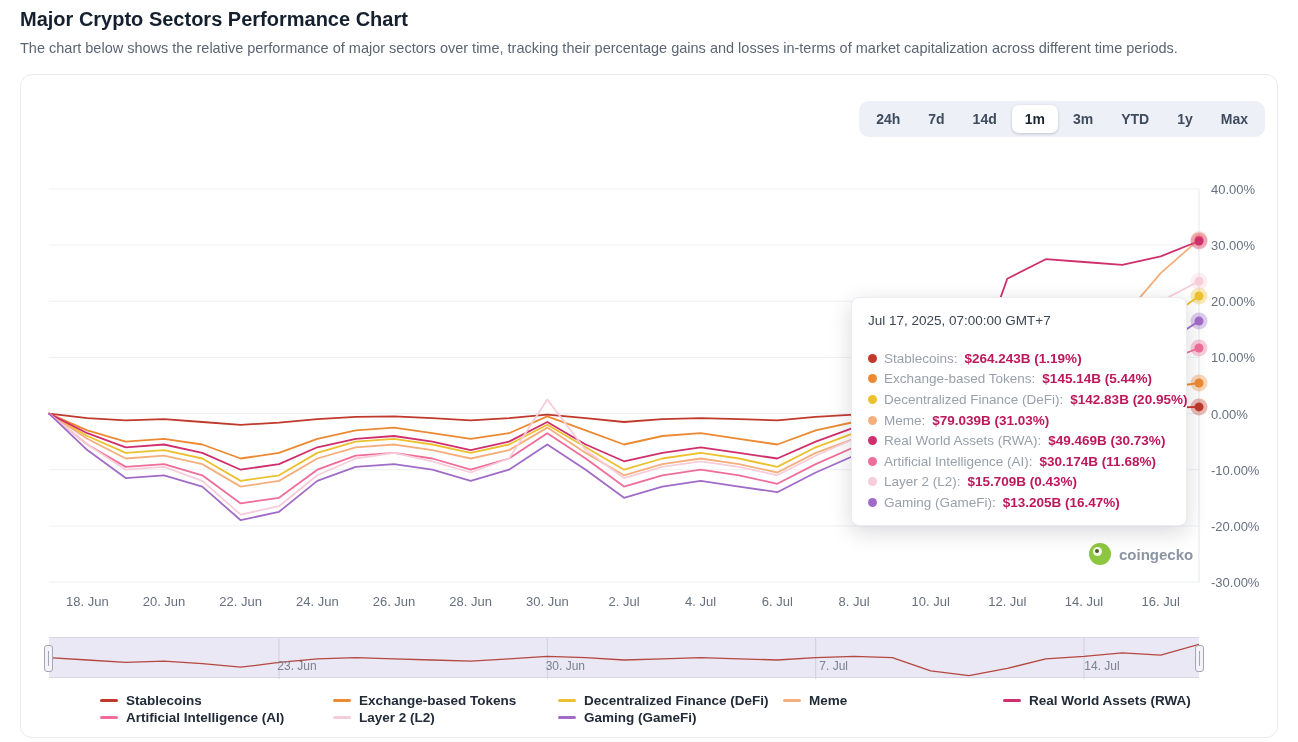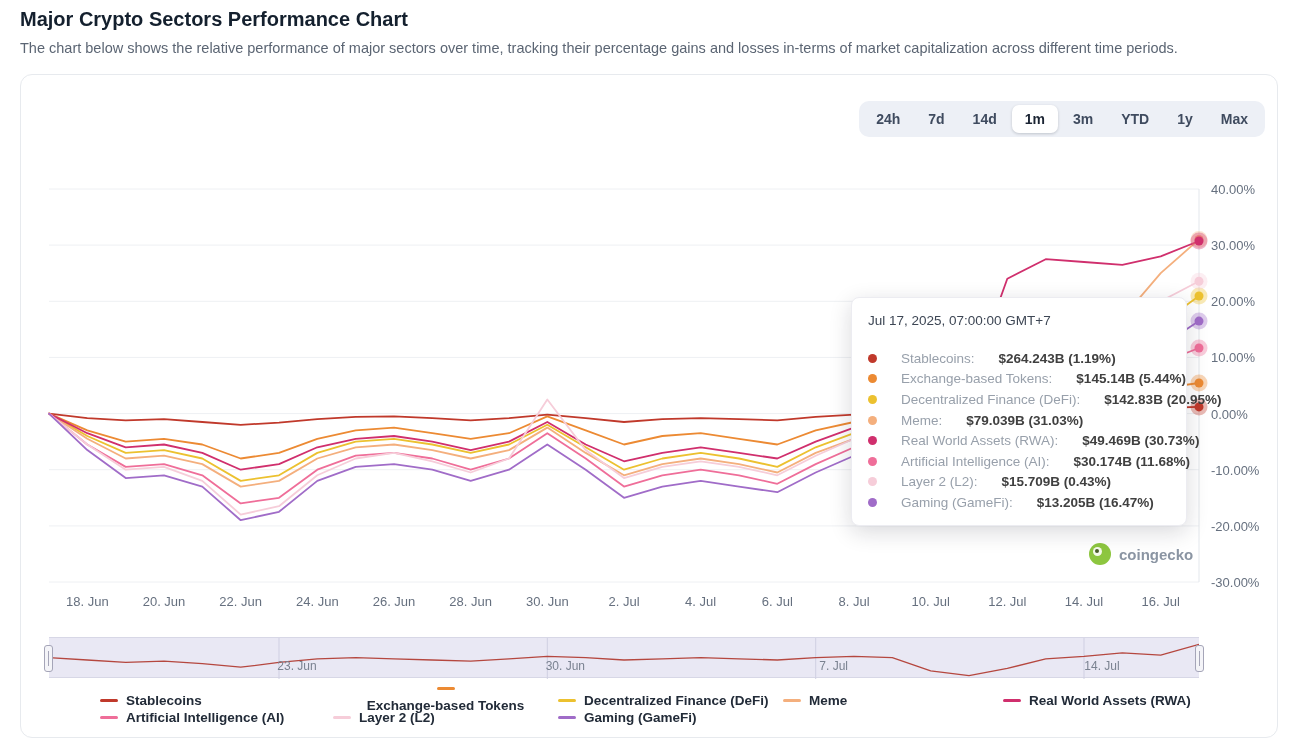--- a/index.html
+++ b/index.html
@@ -22,23 +22,23 @@
   .plot svg { overflow:visible; display:block; }
 
   #y-axis-labels, #x-axis-labels { position:absolute; inset:0; pointer-events:none; }
   #y-axis-labels span { position:absolute; left:1190px; transform:translateY(-50%); font-size:13px; color:#66707f; }
   #x-axis-labels span { position:absolute; top:519px; transform:translateX(-50%); font-size:13px; color:#66707f; white-space:nowrap; }
 
   .tooltip { position:absolute; left:830px; top:222px; width:336px; background:#fff;
     border:1px solid #ececf1; border-radius:8px; box-shadow:0 6px 22px rgba(20,20,40,.16);
     padding:15px 16px 12px; z-index:5; }
   .tooltip-title { font-size:13.5px; color:#3d4654; margin-bottom:20px; }
-  .tooltip-row { display:flex; align-items:center; gap:24px; font-size:13.5px; padding:2.8px 0; color:#98a0ab; white-space:nowrap; }
+  .tooltip-row { display:flex; align-items:center; gap:7px; font-size:13.5px; padding:2.8px 0; color:#98a0ab; white-space:nowrap; }
   .tooltip-row .dot { width:9px; height:9px; border-radius:50%; flex:none; }
-  .tooltip-row b { color:#404040; font-weight:700; }
+  .tooltip-row b { color:#be185d; font-weight:700; }
 
   .watermark { position:absolute; left:1068px; top:468px; display:flex; align-items:center; gap:8px; z-index:4; }
   .cg-logo { width:22px; height:22px; border-radius:50%; background:#8dc63f; position:relative; flex:none; }
   .cg-logo::before { content:""; position:absolute; left:4px; top:4px; width:9px; height:9px; border-radius:50%; background:#f4f9ea; }
   .cg-logo::after { content:""; position:absolute; left:6px; top:6px; width:4px; height:4px; border-radius:50%; background:#4a5f2a; }
   .cg-text { font-size:15px; font-weight:700; color:#8b95a3; }
 
   .navigator { position:absolute; left:28px; top:562px; width:1150px; height:41px;
     background:#e9e8f4; border-top:1px solid #d7d7e6; border-bottom:1px solid #d7d7e6; }
   .navigator svg { display:block; }
@@ -207,21 +207,21 @@
     <div class="nav-handle left"></div>
     <div class="nav-handle right"></div>
   </div>
 
   <div id="legend">
     <div class="legend-row" id="legend-row-1">
         <div class="legend-item" style="width: 233px;">
           <span class="legend-mark" style="background: rgb(192, 57, 43);"></span>
           <span class="legend-label">Stablecoins</span>
         </div>
-        <div class="legend-item" style="width: 225px; flex-direction: column;">
+        <div class="legend-item" style="width: 225px;">
           <span class="legend-mark" style="background: rgb(236, 138, 51);"></span>
           <span class="legend-label">Exchange-based Tokens</span>
         </div>
         <div class="legend-item" style="width: 225px;">
           <span class="legend-mark" style="background: rgb(236, 193, 47);"></span>
           <span class="legend-label">Decentralized Finance (DeFi)</span>
         </div>
         <div class="legend-item" style="width: 220px;">
           <span class="legend-mark" style="background: rgb(244, 175, 125);"></span>
           <span class="legend-label">Meme</span>

